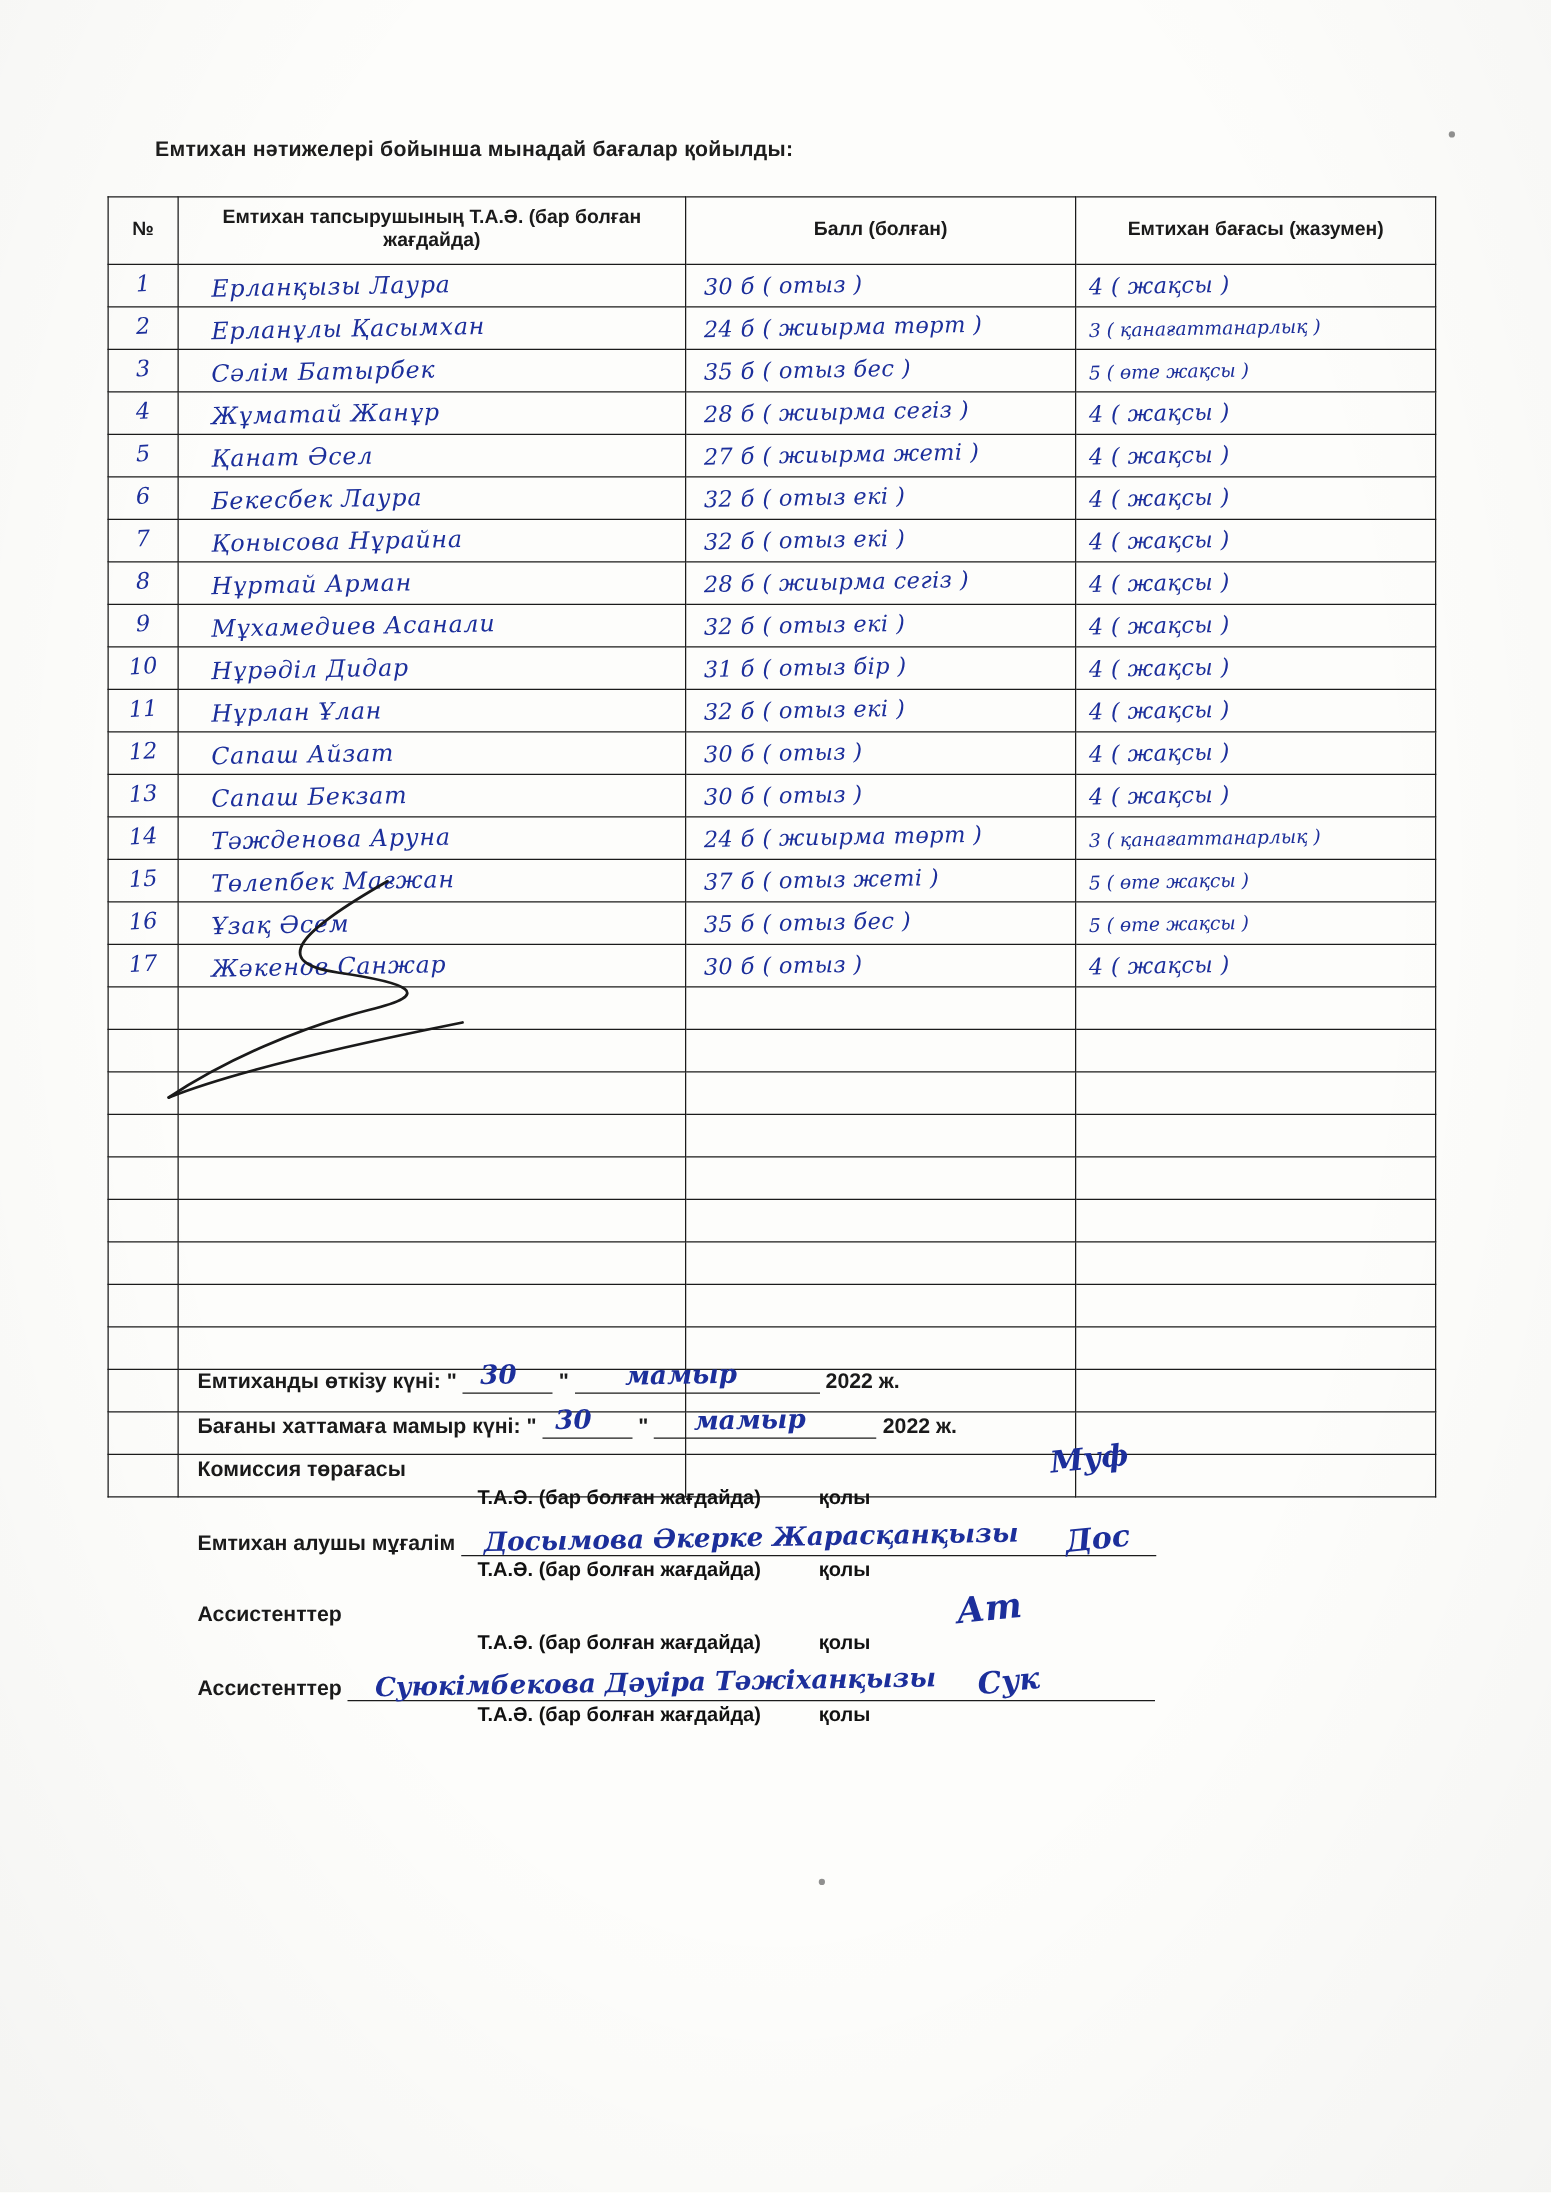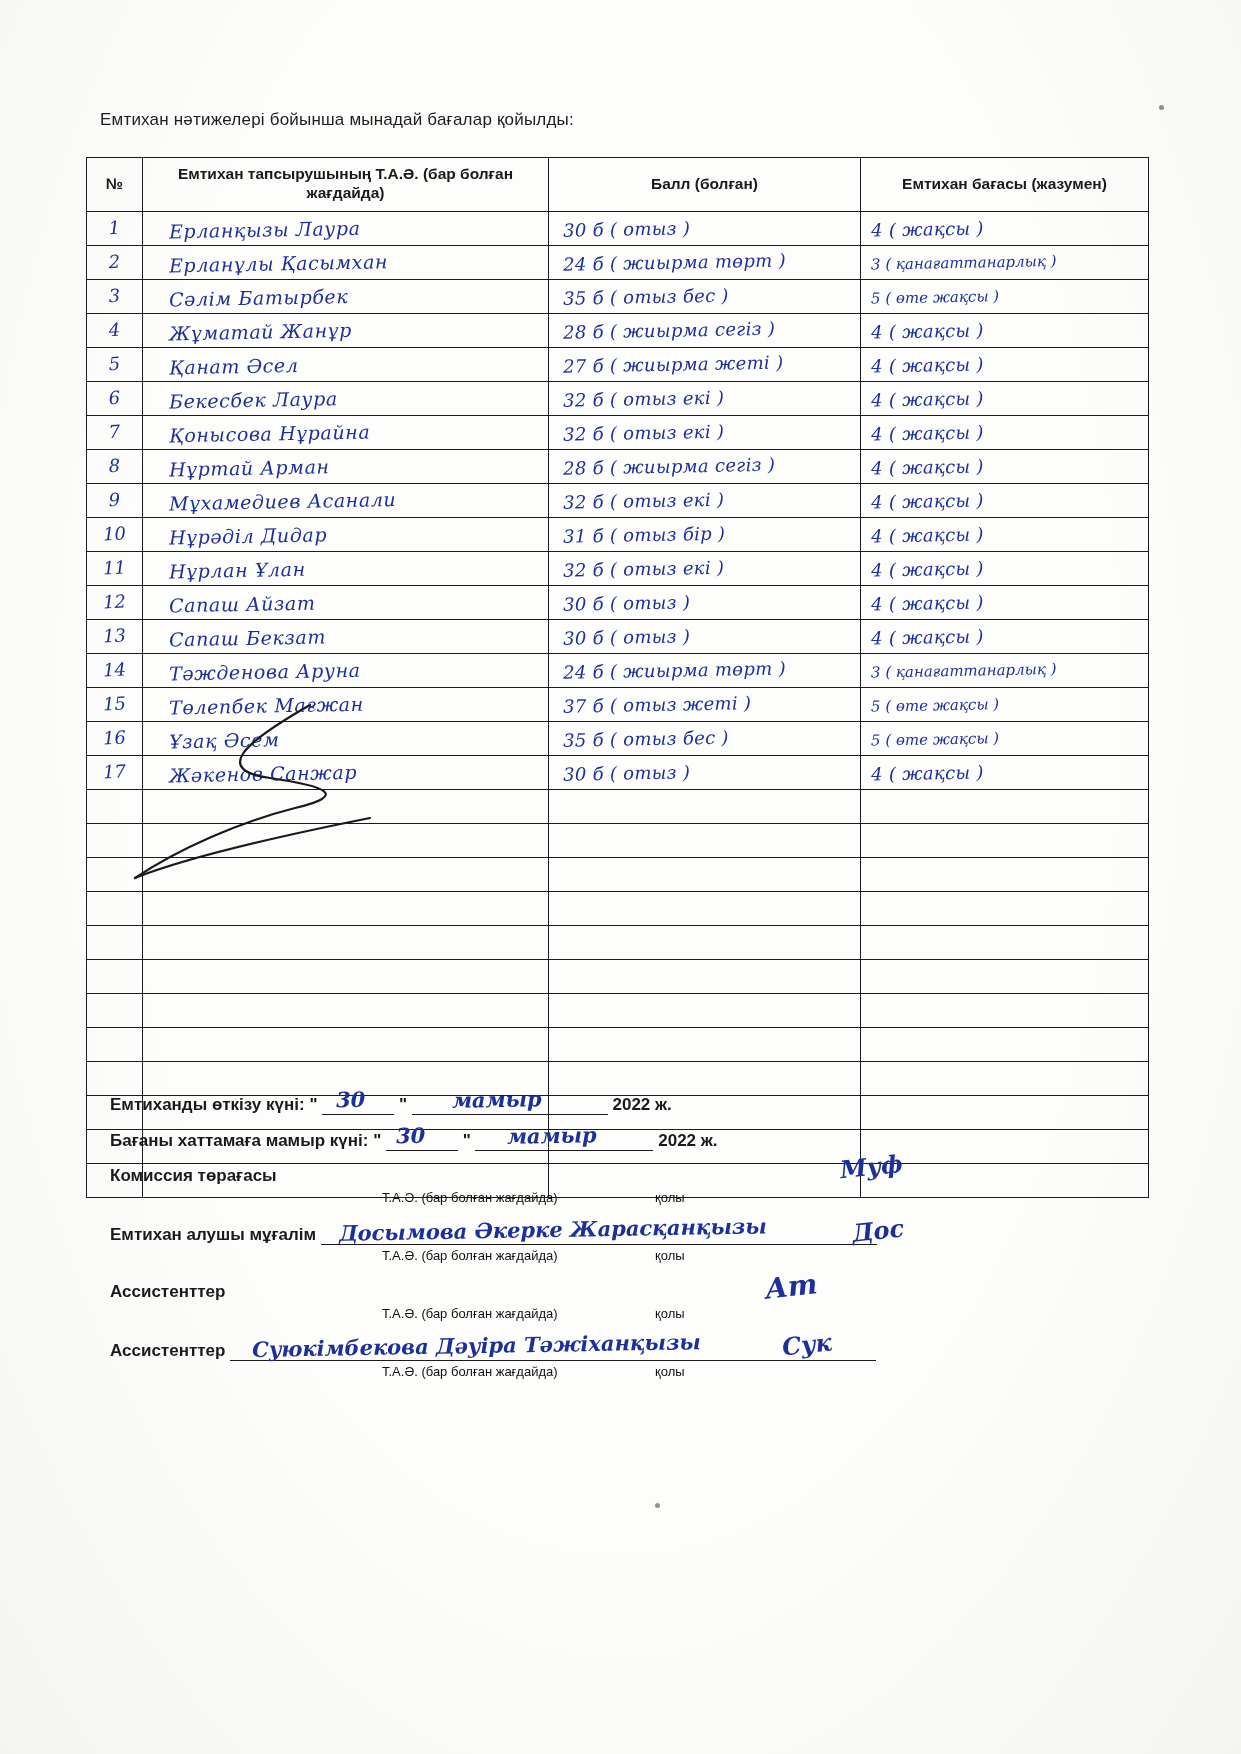--- a/index.html
+++ b/index.html
@@ -35,24 +35,24 @@
     position: absolute;
     width: 5px;
     height: 5px;
     background: #6b6b6b;
     border-radius: 50%;
     opacity: .75;
   }
 
   .intro {
     position: absolute;
-    left: 100px;
+    left: 124px;
     top: 110px;
     font-size: 17px;
-    font-weight: normal;
+    font-weight: bold;
     letter-spacing: .2px;
     color: #1d1d1d;
   }
 
   
   .grid {
     position: absolute;
     left: 86px;
     top: 157px;
     width: 1062px;
@@ -129,21 +129,21 @@
     top: 1094px;
     width: 1040px;
     font-size: 17px;
     font-weight: bold;
   }
   .frow {
     position: relative;
     height: 36px;
     white-space: nowrap;
   }
-  .frow .lbl { display: inline-block; }
+  .frow .lbl { display: inline-block; margin-left: 48px; }
   .fline {
     display: inline-block;
     border-bottom: 1.5px solid #1b1b1b;
     position: relative;
     height: 20px;
     vertical-align: bottom;
   }
   .q { font-weight: bold; }
 
   .hwline {
@@ -153,22 +153,22 @@
     font-family: "DejaVu Serif", serif;
     font-style: italic;
     color: #1c2f9b;
     font-size: 21px;
     white-space: nowrap;
     transform: rotate(-1deg);
   }
 
   .capt {
     position: absolute;
-    font-size: 13px;
-    font-weight: normal;
+    font-size: 16px;
+    font-weight: bold;
     color: #111;
   }
 
   .sig {
     position: absolute;
     font-family: "DejaVu Serif", serif;
     font-style: italic;
     color: #1c2f9b;
     font-size: 24px;
     transform: rotate(-6deg);

